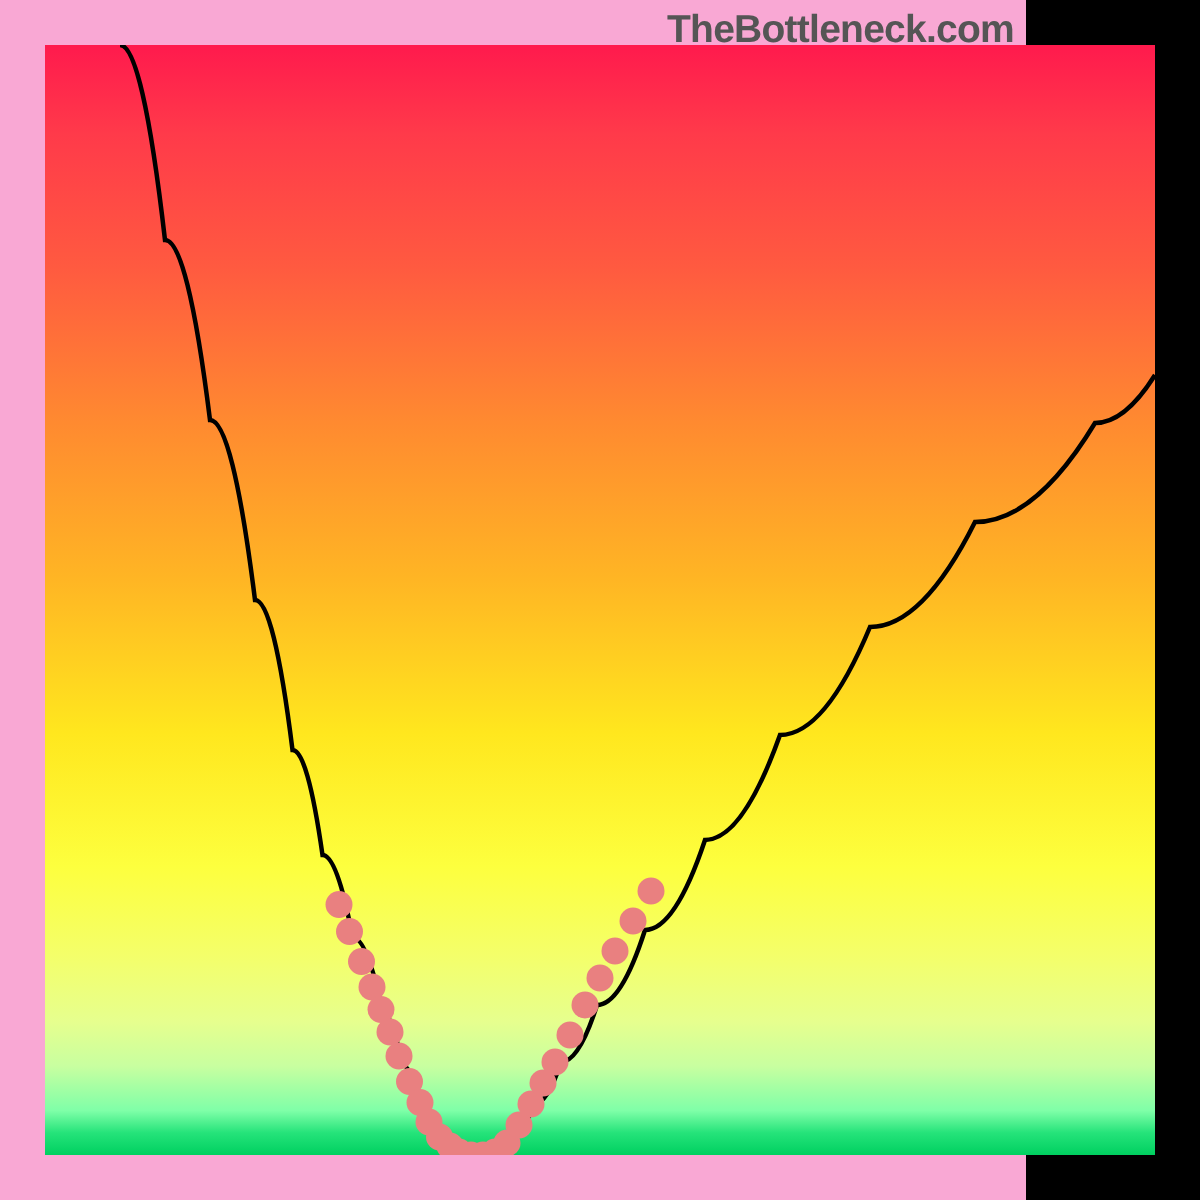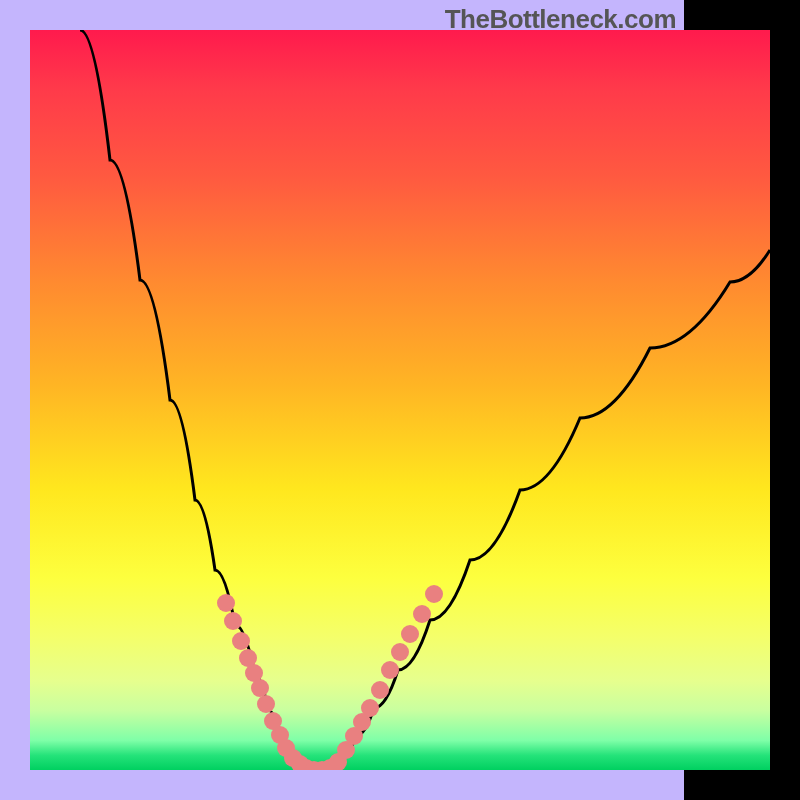--- a/index.html
+++ b/index.html
@@ -8,21 +8,21 @@
     width: 800px;
     height: 800px;
     background: #000;
     overflow: hidden;
     font-family: Arial, Helvetica, sans-serif;
   }
   .frame {
     position: relative;
     width: 684px;
     height: 800px;
-    background: #c4b5fd;
+    background: #f9a8d4;
   }
   .watermark {
     position: absolute;
     top: 4px;
     right: 8px;
     color: #555;
     font-size: 26px;
     font-weight: bold;
     letter-spacing: -0.5px;
     z-index: 40;

